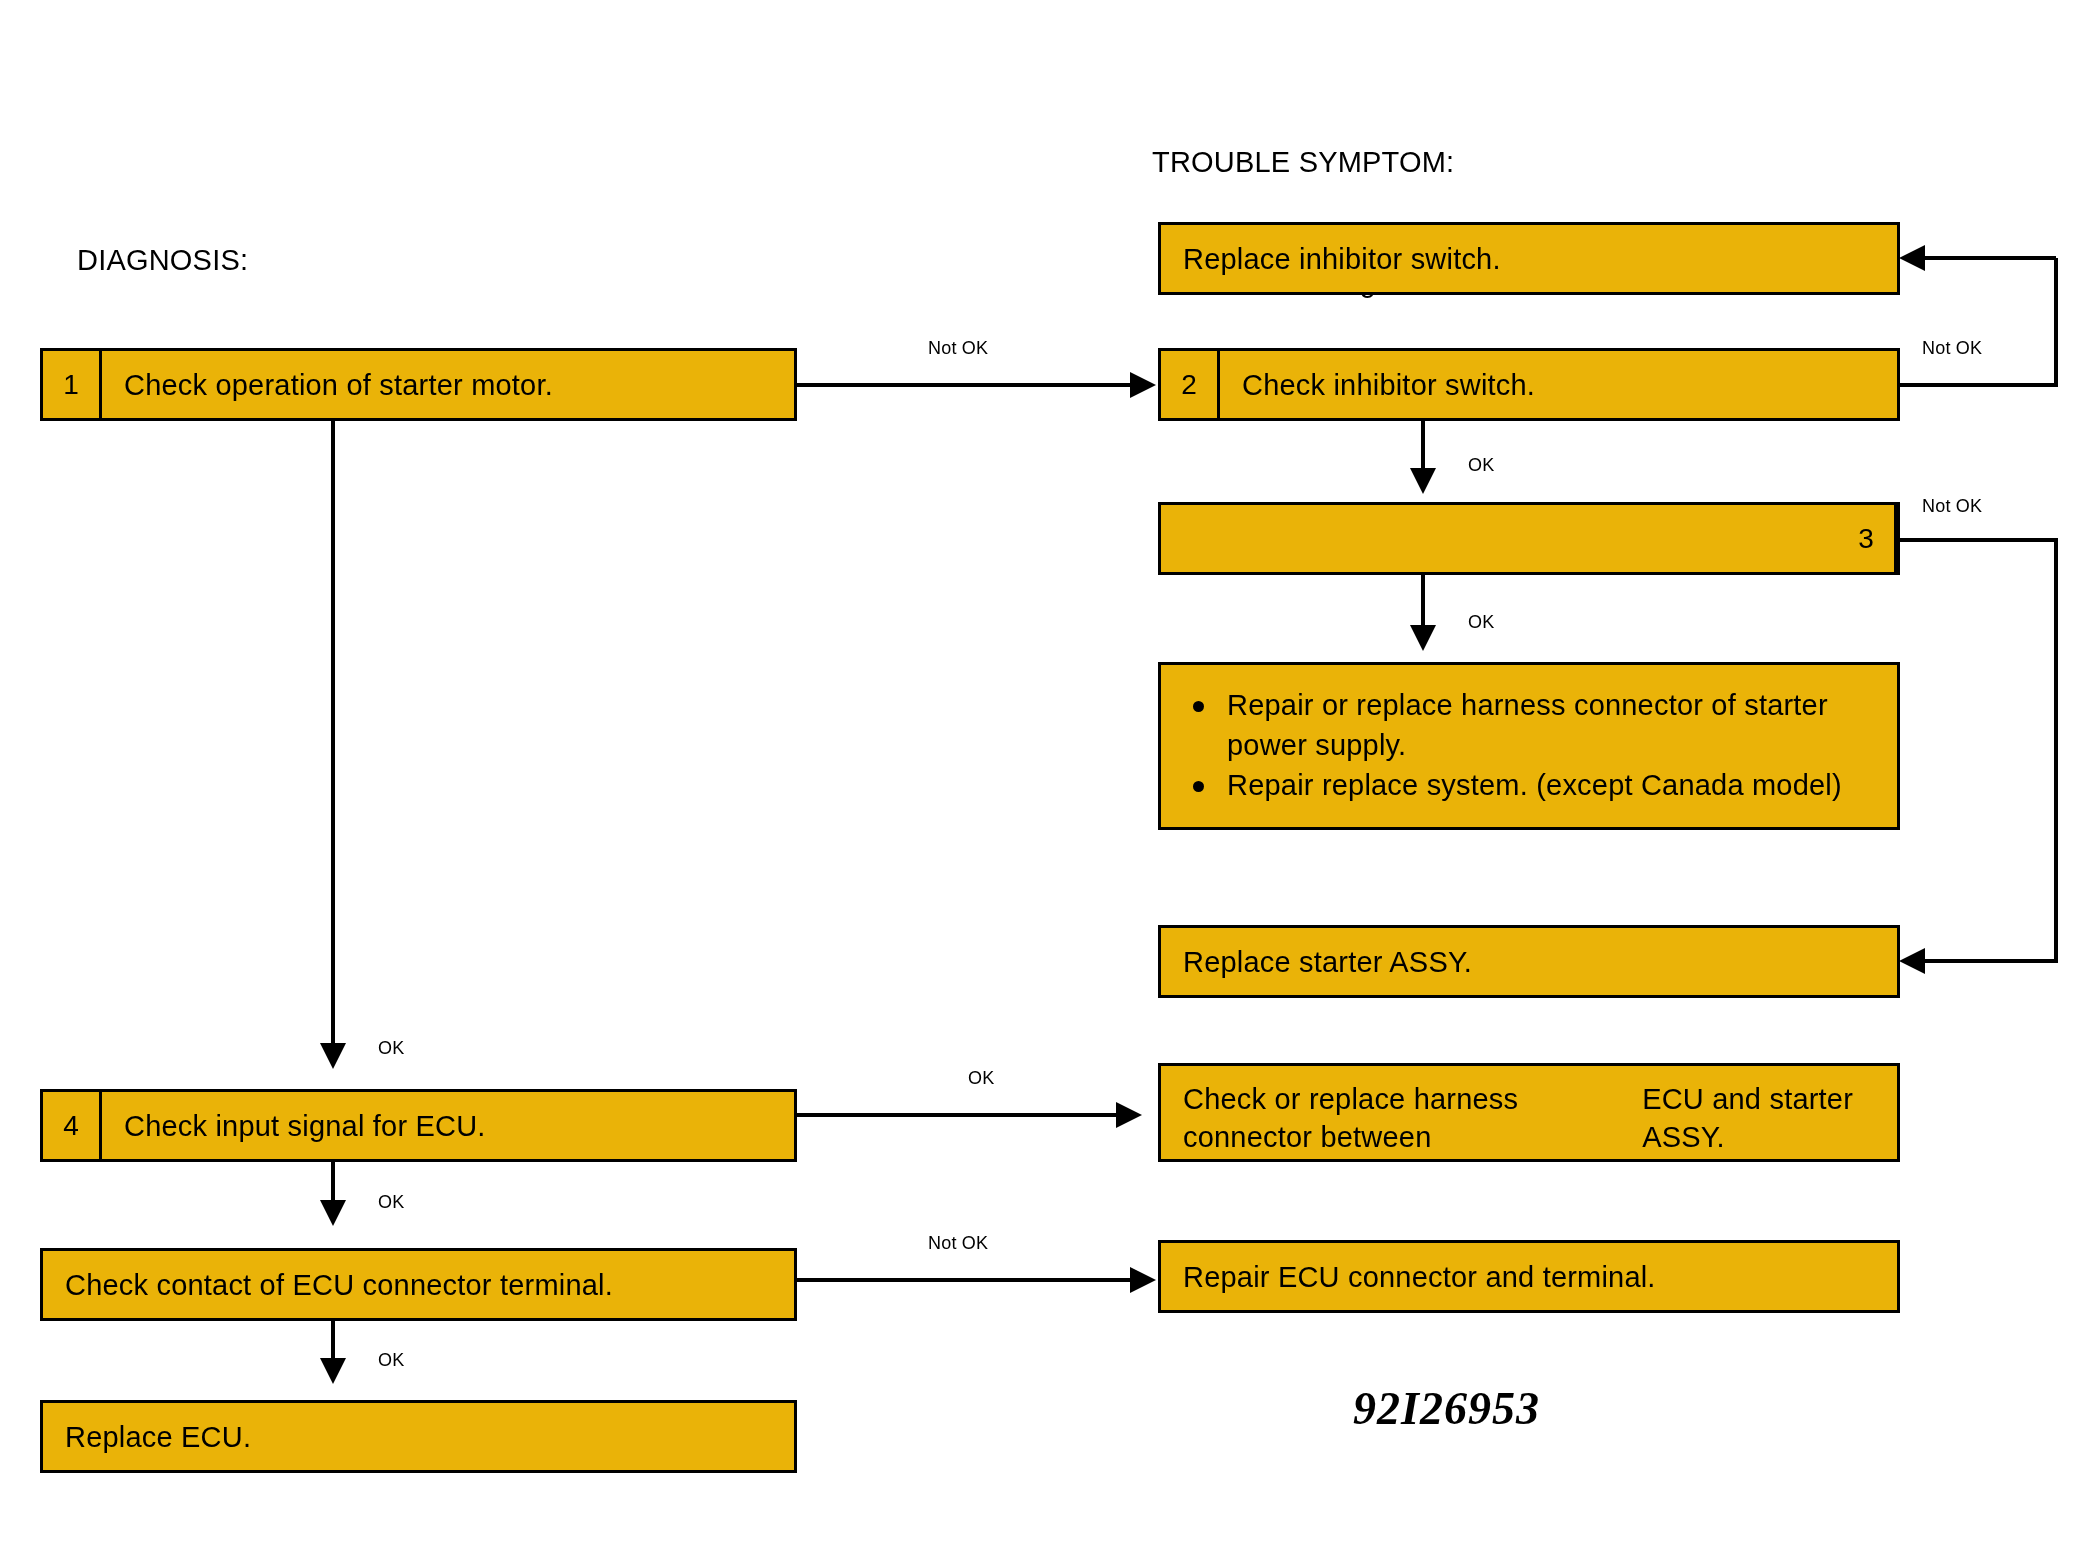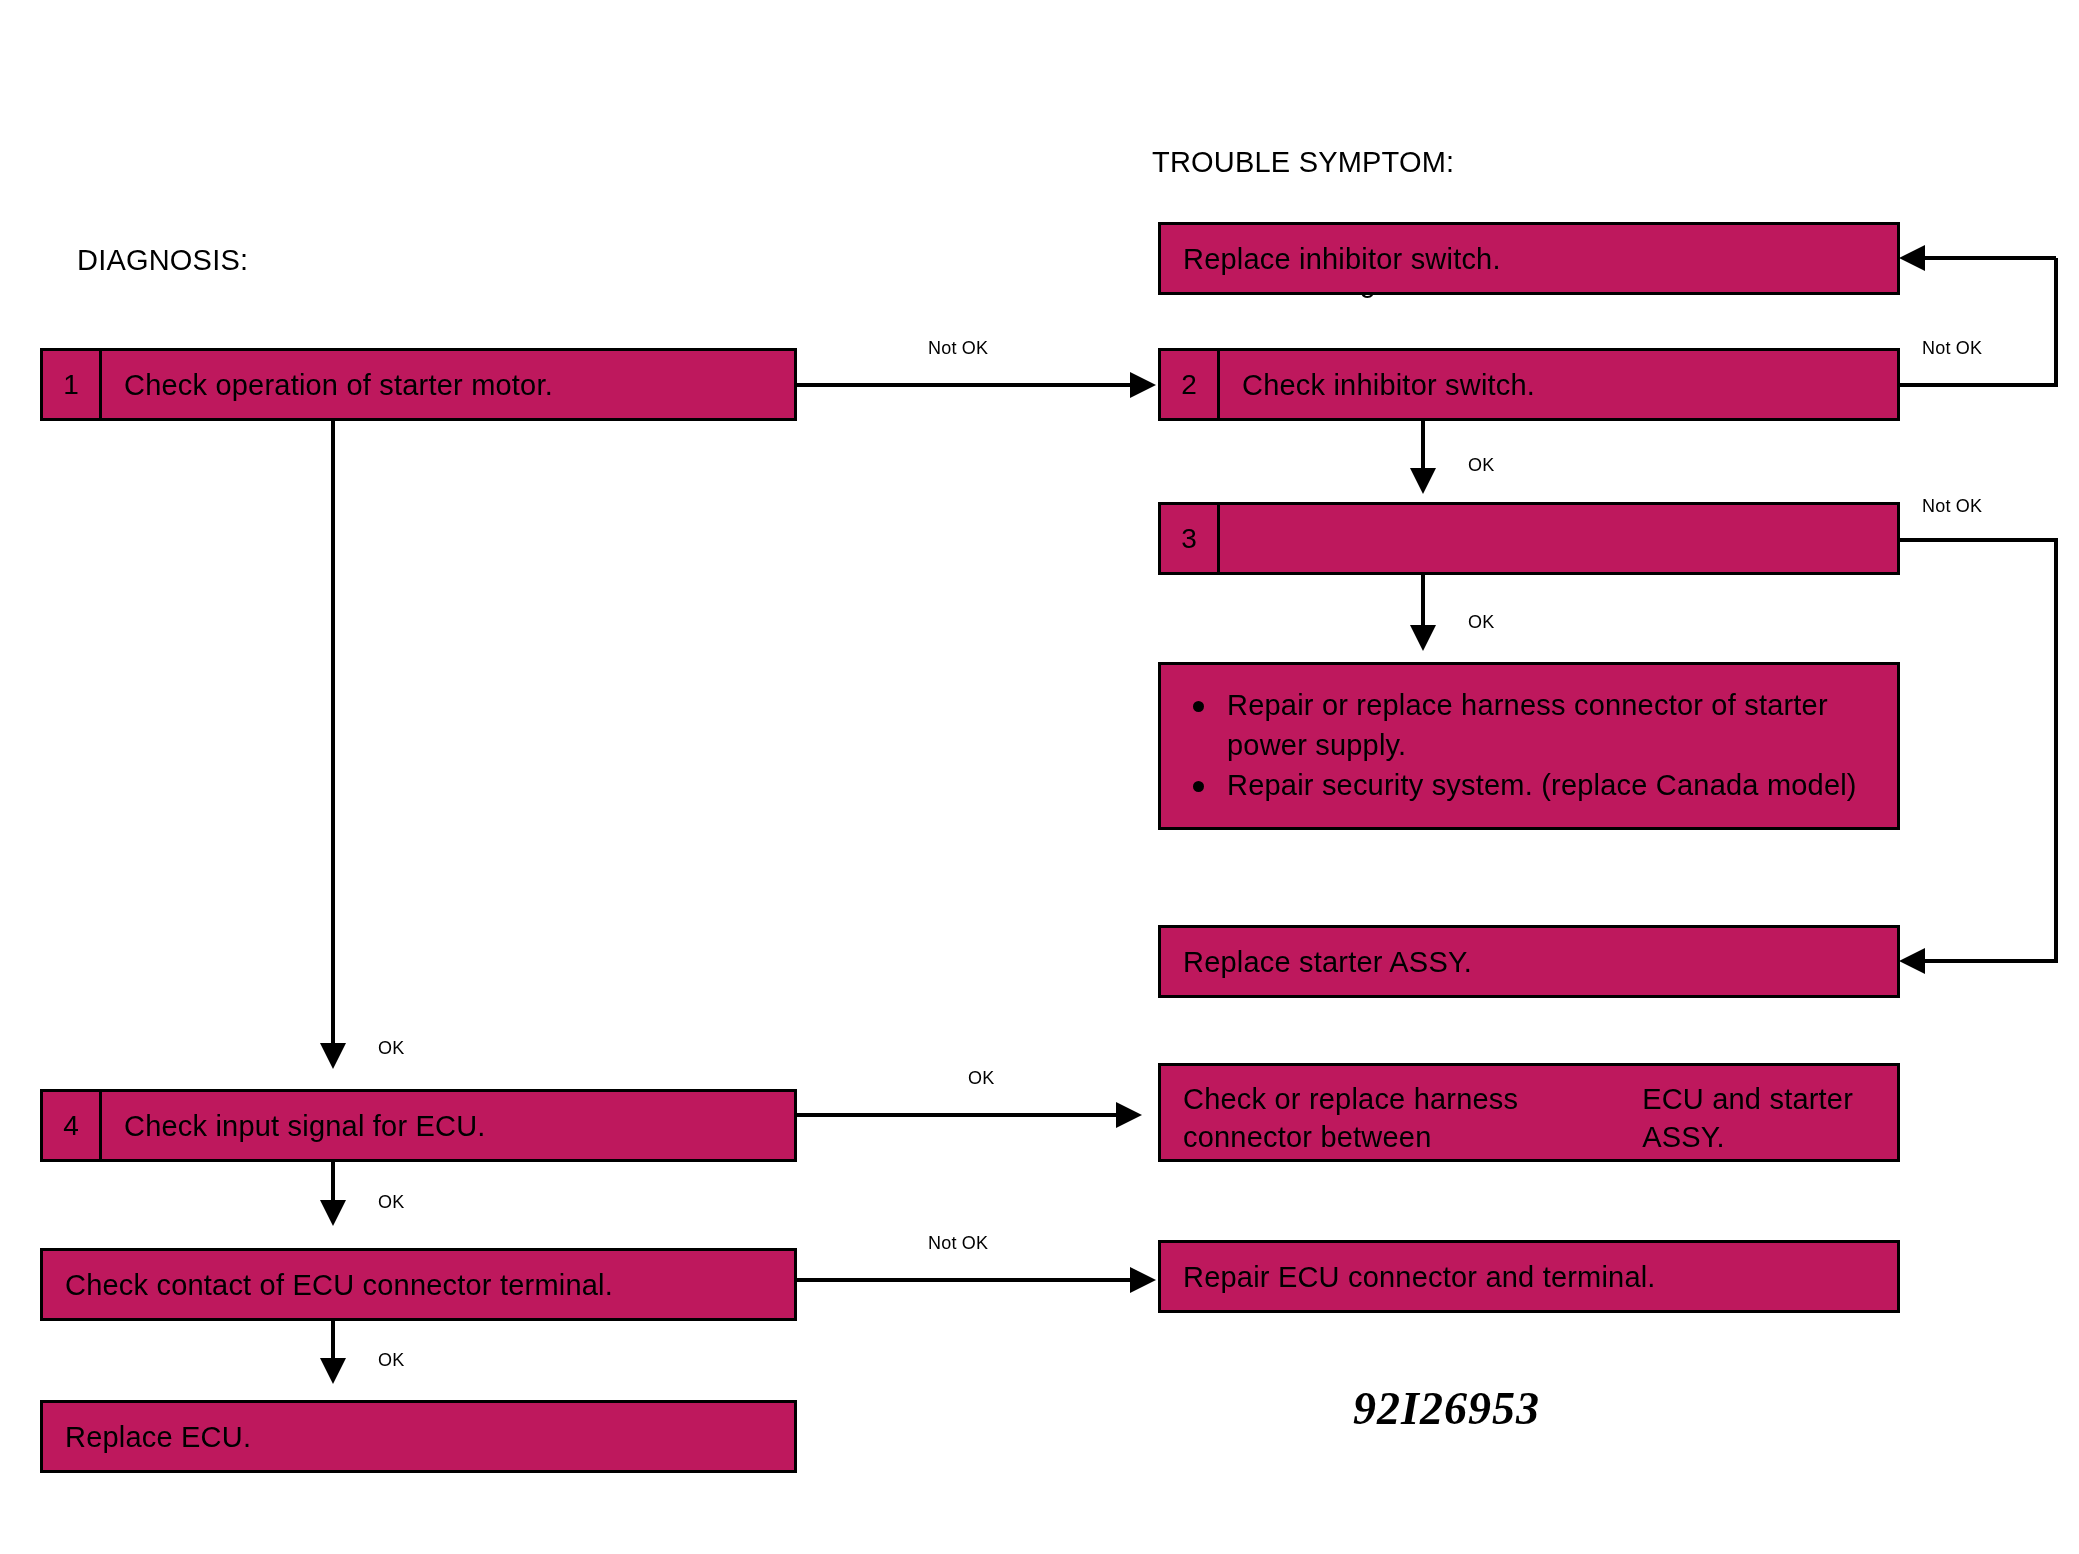--- a/index.html
+++ b/index.html
@@ -36,24 +36,25 @@
     top: 16px;
     width: 11px;
     height: 11px;
     background: #000;
     border-radius: 50%;
   }
   
   .box {
     position: absolute;
     border: 3px solid #000;
-    background: #be185d;
+    background: #eab308;
     box-sizing: border-box;
     display: flex;
     align-items: stretch;
+    justify-content: flex-end;
   }
   .box .num {
     width: 56px;
     flex: 0 0 56px;
     border-right: 3px solid #000;
     display: flex;
     align-items: center;
     justify-content: center;
     font-size: 28px;
   }
@@ -174,21 +175,21 @@
     <div class="txt">Check inhibitor switch.</div>
   </div>
 
   <div class="box" style="left:1158px; top:502px; width:742px; height:73px;">
     <div class="num">3</div>
   </div>
 
   <div class="box list-box" style="left:1158px; top:662px; width:742px; height:168px;">
     <div class="txt">
       <div class="list-item">Repair or replace harness connector of starter power supply.</div>
-      <div class="list-item">Repair security system. (replace Canada model)</div>
+      <div class="list-item">Repair replace system. (except Canada model)</div>
     </div>
   </div>
 
   <div class="box" style="left:1158px; top:925px; width:742px; height:73px;">
     <div class="txt">Replace starter ASSY.</div>
   </div>
 
   <div class="box top-align" style="left:1158px; top:1063px; width:742px; height:99px;">
     <div class="txt">
       <span class="ln">Check or replace harness connector between</span>

